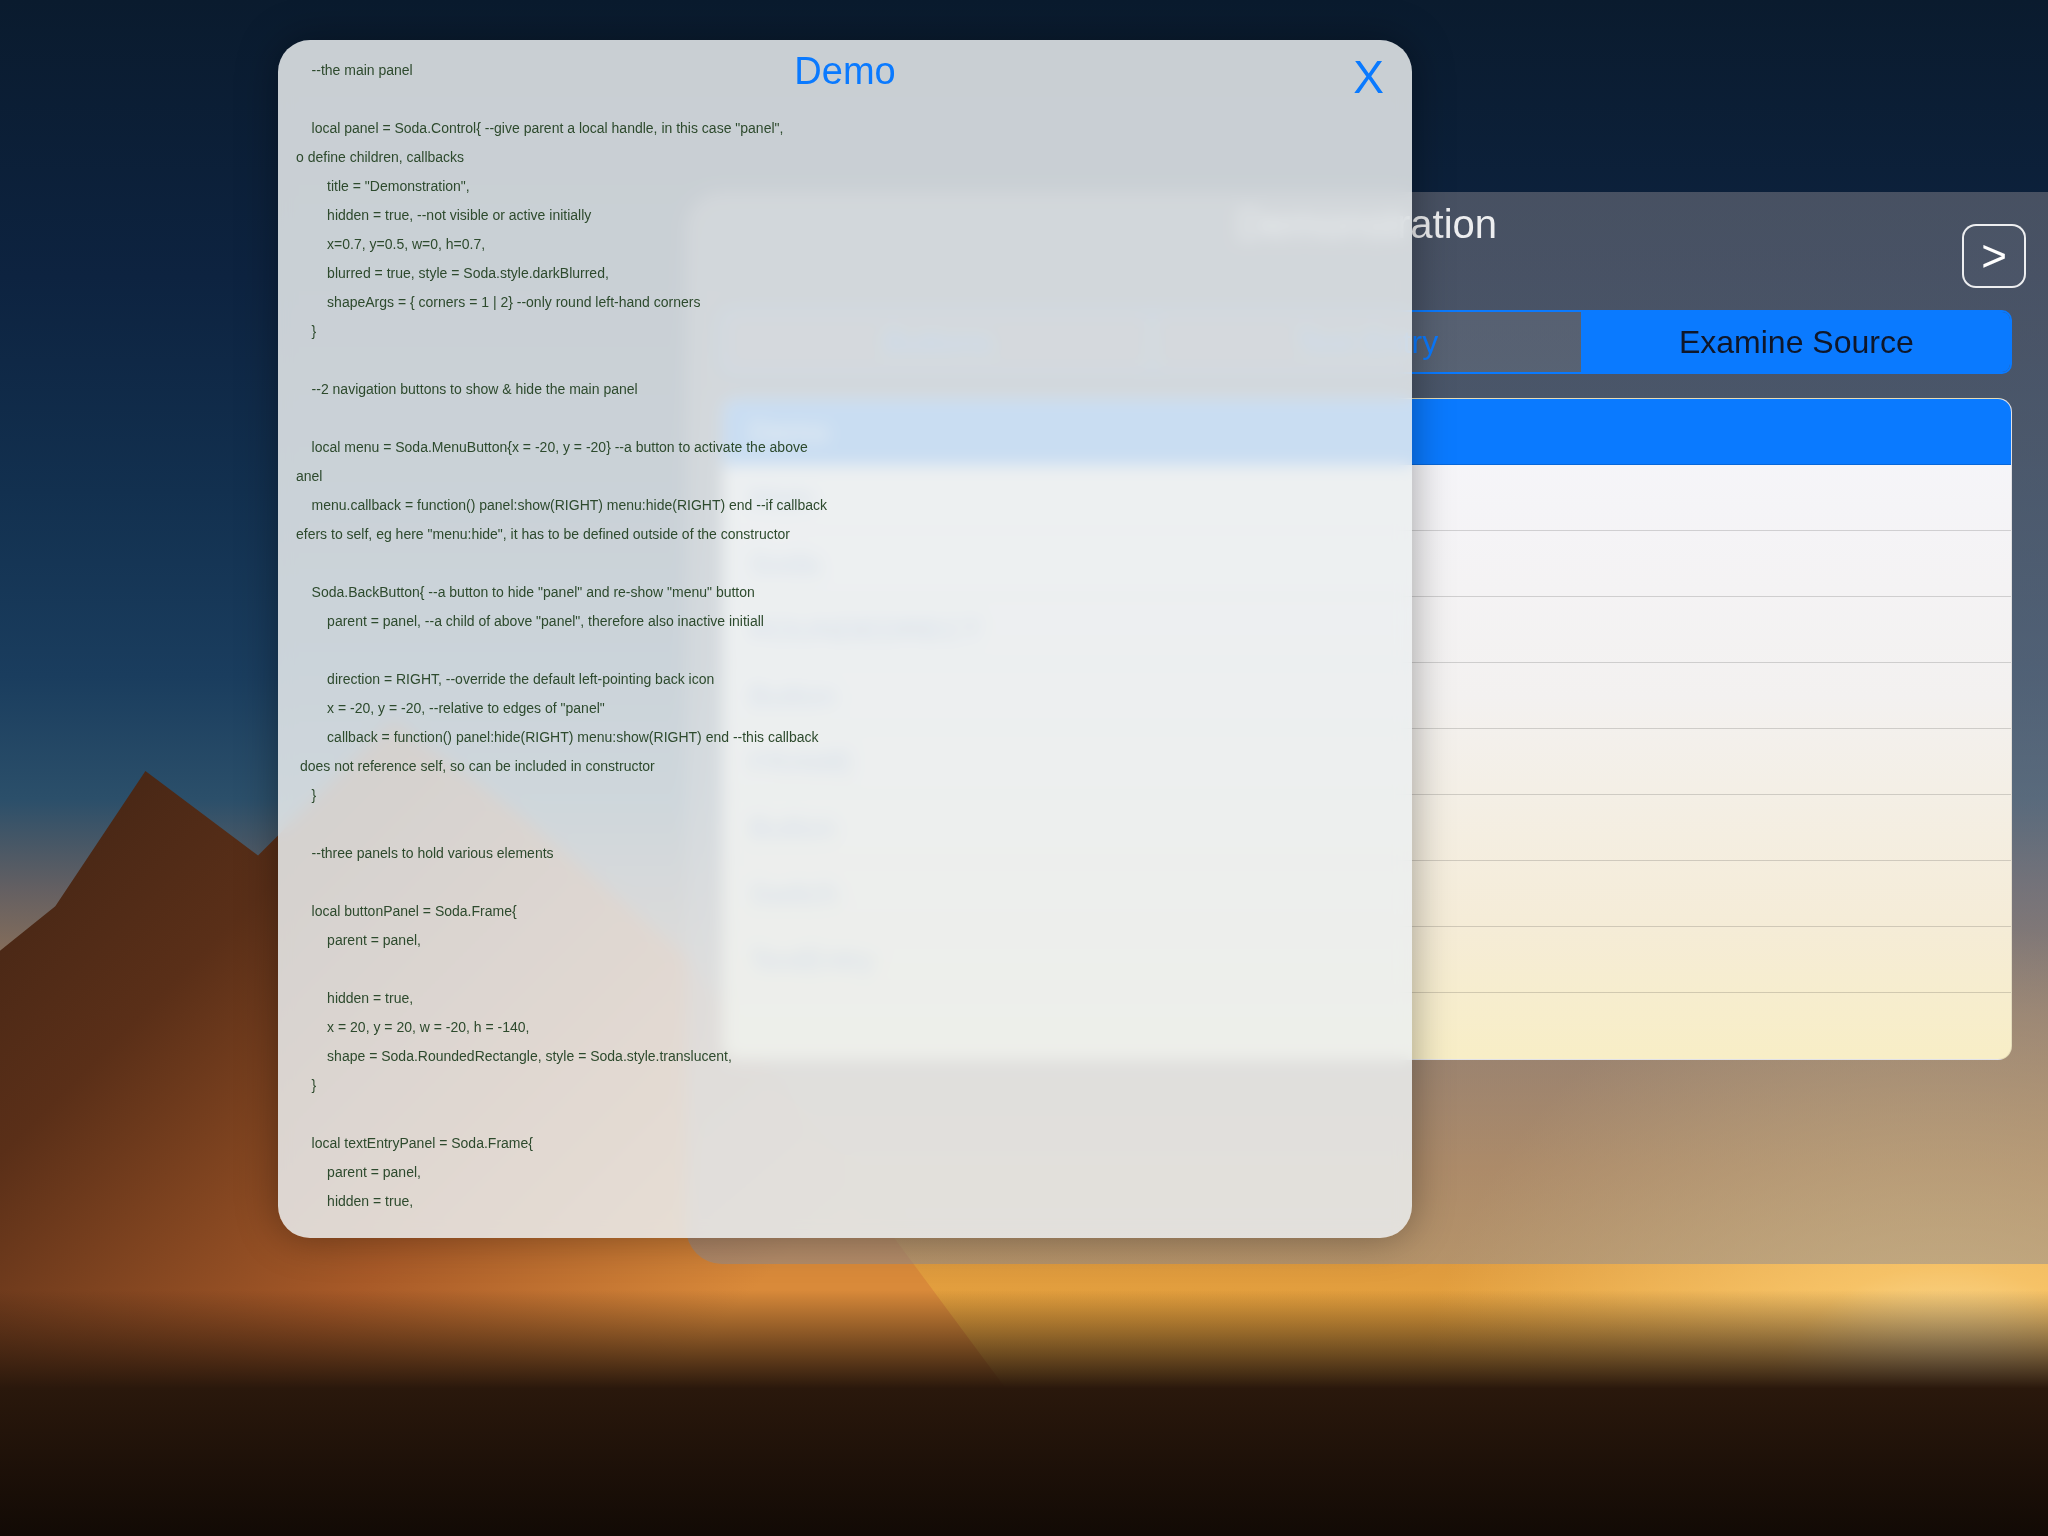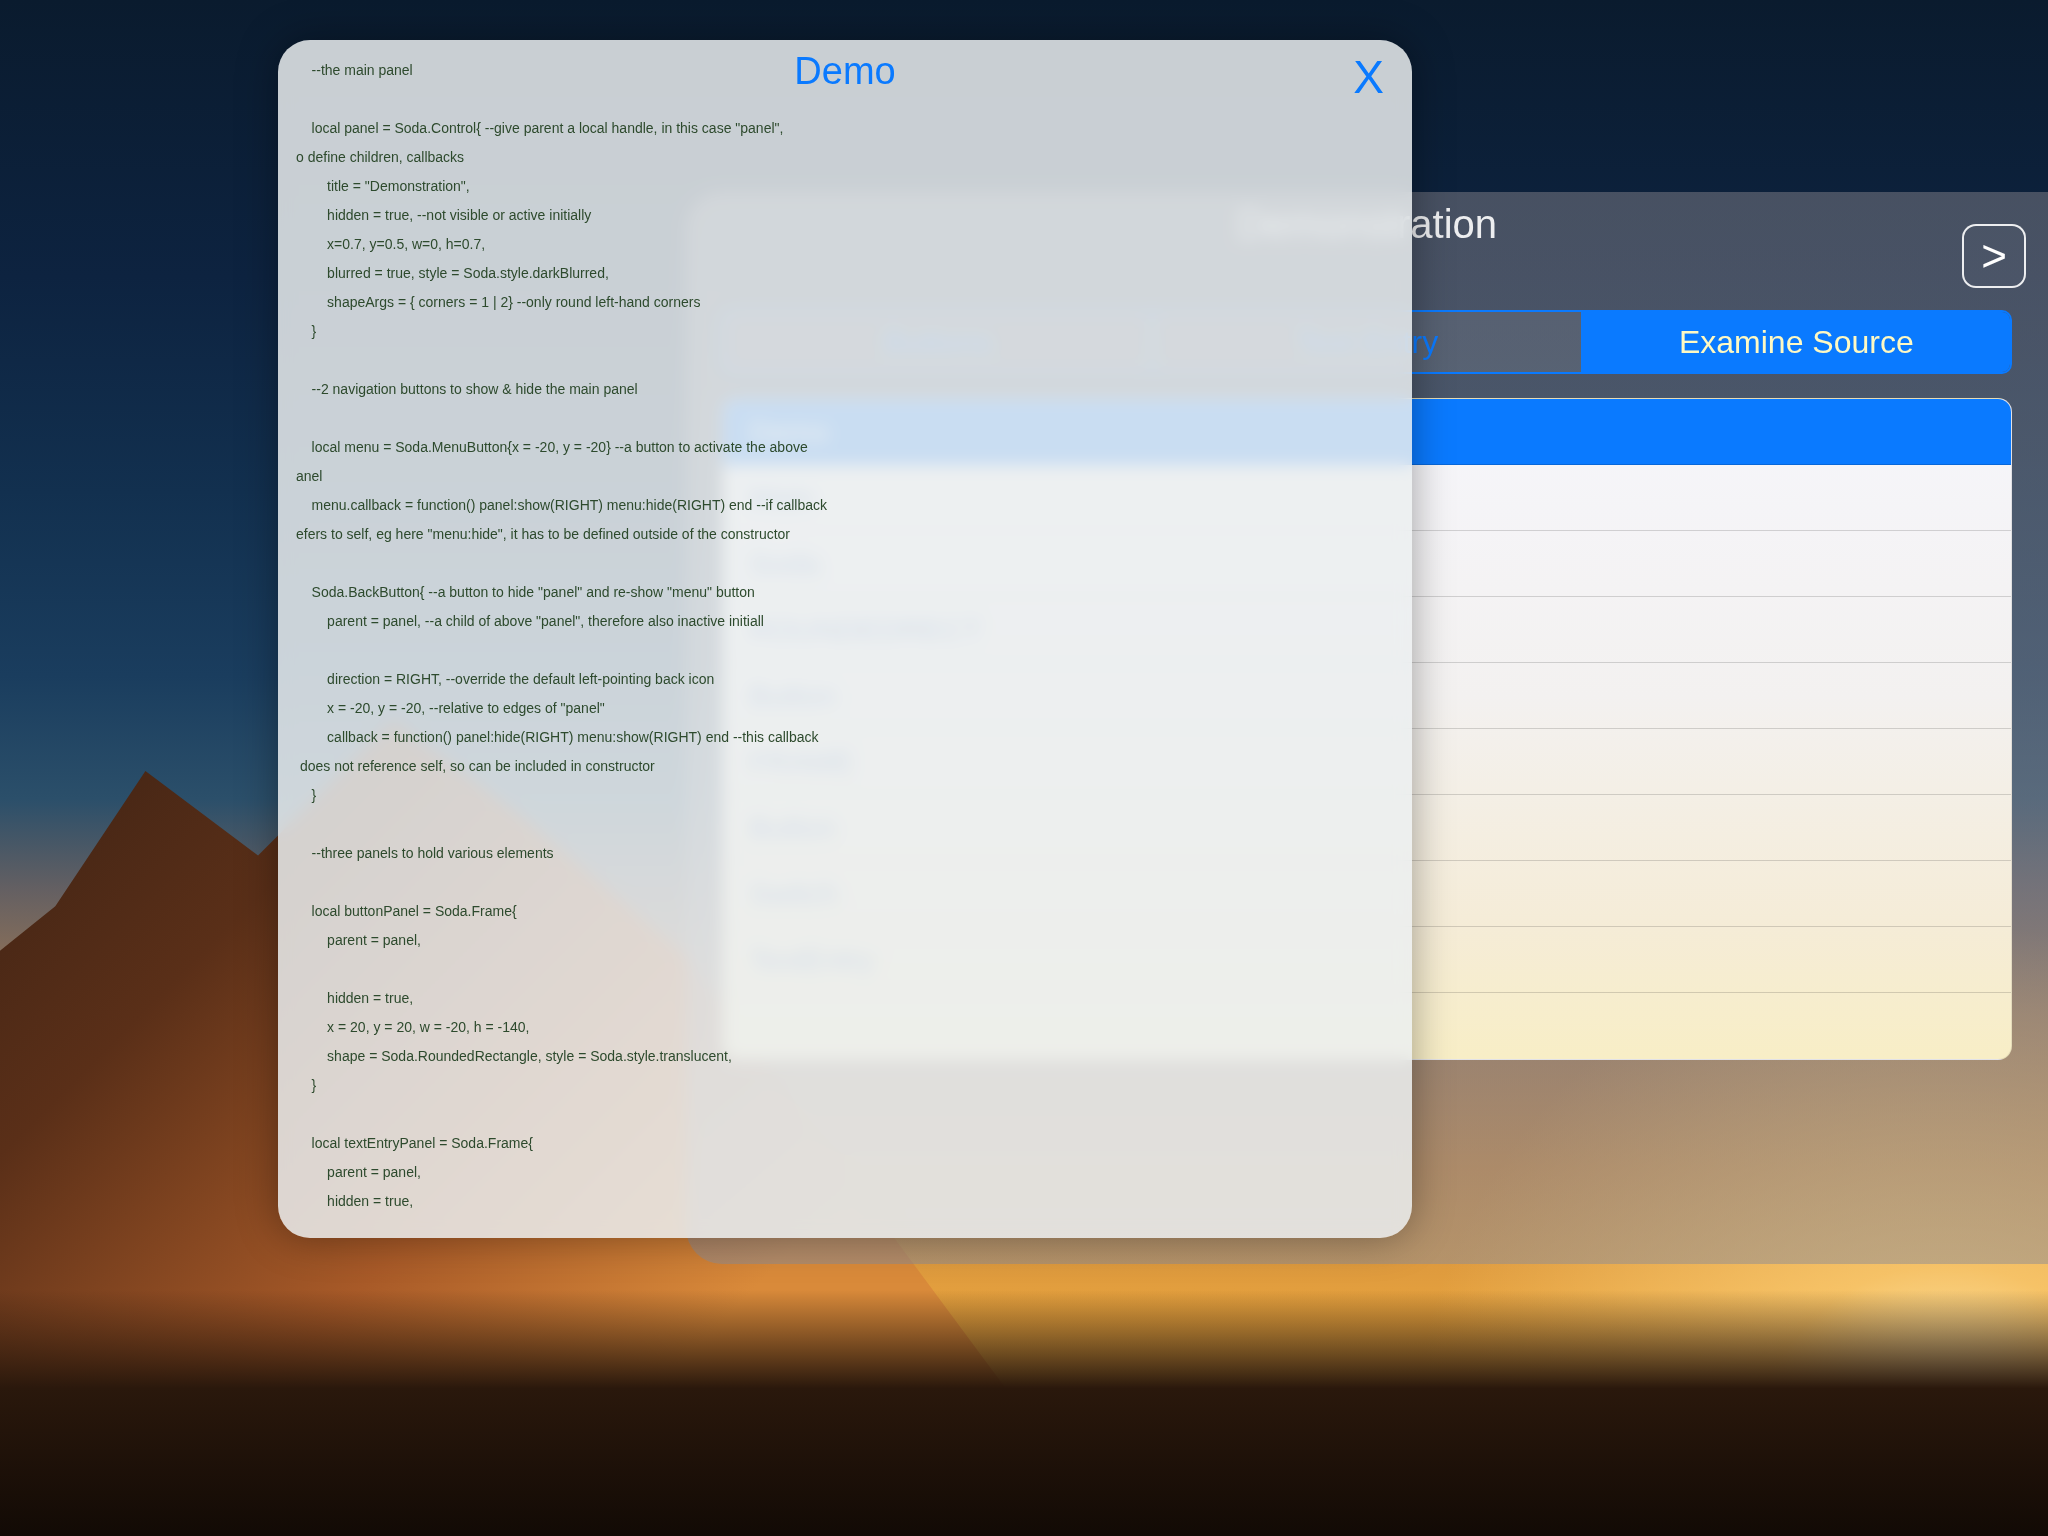--- a/index.html
+++ b/index.html
@@ -82,21 +82,21 @@
     flex: 1;
     display: flex; align-items: center; justify-content: center;
     font-size: 32px;
     color: #0a7aff;
     background: rgba(255,255,255,0.08);
     border-right: 2px solid #0a7aff;
   }
   .segmented .seg:last-child { border-right: none; }
   .segmented .seg.selected {
     background: #0a7aff;
-    color: #fef9c3;
+    color: #0f172a;
   }
   .list {
     margin: 24px 36px 0 36px;
     border-radius: 14px;
     overflow: hidden;
     background: linear-gradient(to bottom, #f6f6fb 0%, #f3f1f0 45%, #f5ecd7 80%, #f8eec6 100%);
     border: 1px solid rgba(0,0,0,0.08);
   }
   .list .row {
     height: 66px;

